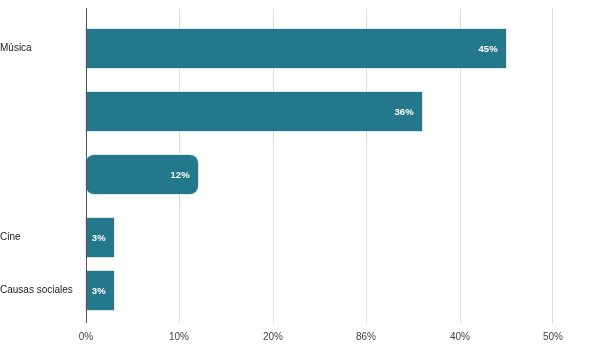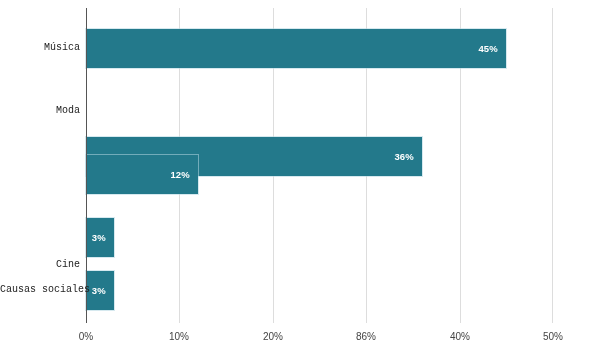--- a/index.html
+++ b/index.html
@@ -82,25 +82,23 @@
     left: 0;
     top: 0;
     width: 80px;
     height: 353px;
     z-index: 4;
   }
   .cat-label {
     position: absolute;
     right: 0;
     width: 80px;
-    text-align: right;
     font-size: 10px;
     color: #222222;
     white-space: nowrap;
-    font-family: Liberation Mono, monospace;
   }
 
   
   .xtick-layer {
     position: absolute;
     left: 0;
     top: 331px;
     width: 589px;
     height: 22px;
     z-index: 4;
@@ -129,50 +127,49 @@
   </div>
 
   <div class="bars-layer">
 
     <div class="bar-row" style="top:29px;">
       <div class="bar" style="width:420px;">
         <span class="bar-value">45%</span>
       </div>
     </div>
 
-    <div class="bar-row" style="top:92px;margin-top:45px;">
+    <div class="bar-row" style="top:92px;">
       <div class="bar" style="width:336px;">
         <span class="bar-value">36%</span>
       </div>
     </div>
 
     <div class="bar-row" style="top:155px;">
-      <div class="bar" style="width:112px;">
+      <div class="bar" style="width:112px;border-radius:8px;">
         <span class="bar-value">12%</span>
       </div>
     </div>
 
     <div class="bar-row" style="top:218px;">
       <div class="bar" style="width:28px;">
         <span class="bar-value">3%</span>
       </div>
     </div>
 
     <div class="bar-row" style="top:271px;">
       <div class="bar" style="width:28px;">
         <span class="bar-value">3%</span>
       </div>
     </div>
 
   </div>
 
   <div class="cat-layer">
     <div class="cat-label" style="top:42px;">Música</div>
-    <div class="cat-label" style="top:105px;">Moda</div>
-    <div class="cat-label" style="top:231px;margin-top:28px;">Cine</div>
+    <div class="cat-label" style="top:231px;">Cine</div>
     <div class="cat-label" style="top:284px;margin-left:12px;">Causas sociales</div>
   </div>
 
   <div class="xtick-layer">
     <div class="xtick" style="left:86px;">0%</div>
     <div class="xtick" style="left:179px;">10%</div>
     <div class="xtick" style="left:273px;">20%</div>
     <div class="xtick" style="left:366px;">86%</div>
     <div class="xtick" style="left:460px;text-align:center;">40%</div>
     <div class="xtick" style="left:553px;">50%</div>

